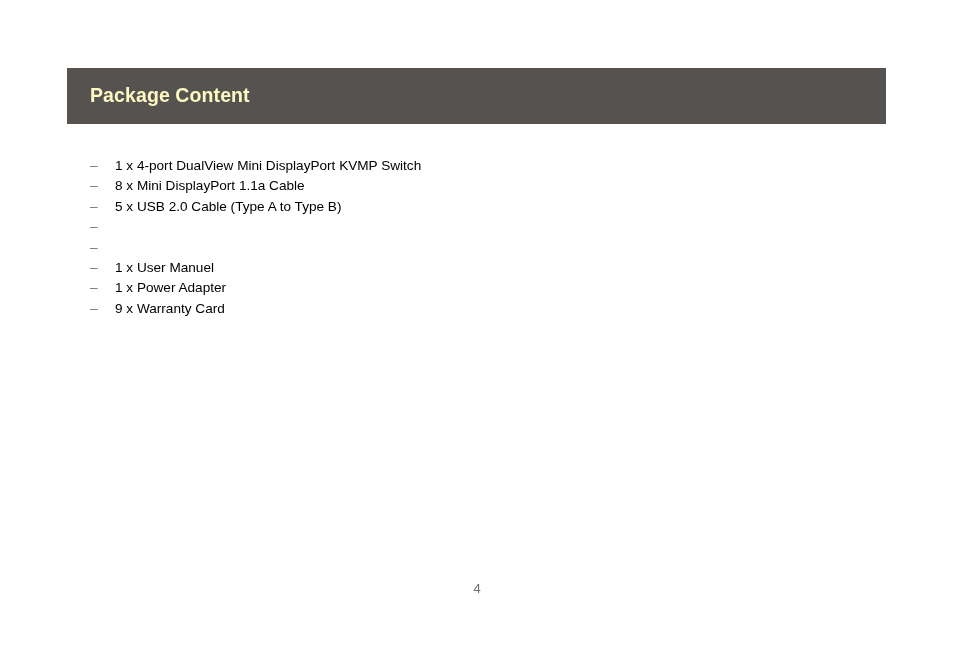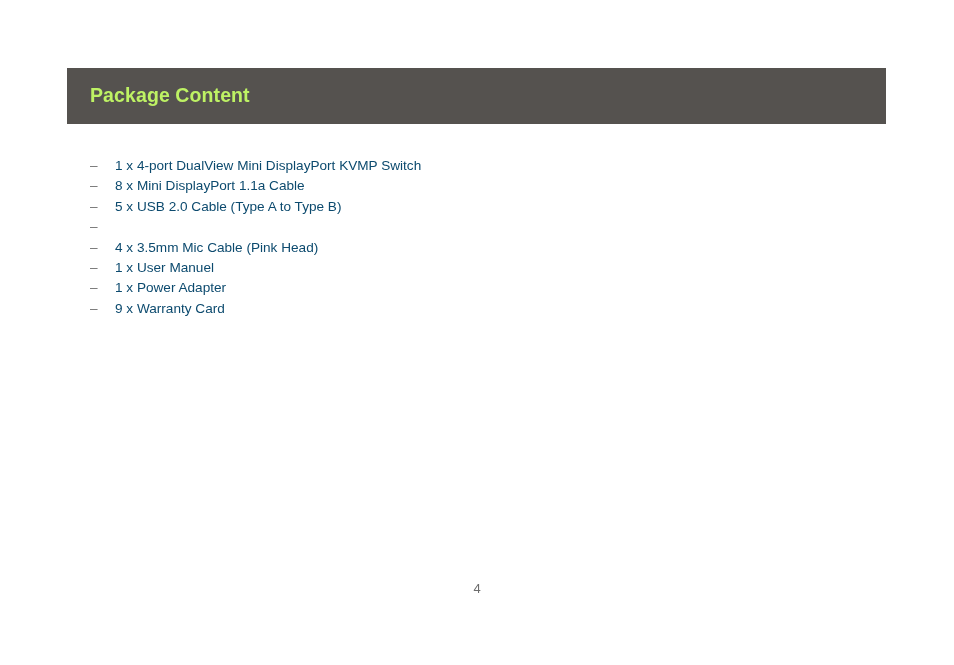--- a/index.html
+++ b/index.html
@@ -29,21 +29,21 @@
     top: 68px;
     width: 819px;
     height: 56px;
     background: #55524f;
     display: flex;
     align-items: center;
     box-sizing: border-box;
     padding-left: 23px;
   }
   .section-header .title {
-    color: #bef264;
+    color: #fef9c3;
     font-size: 19.5px;
     font-weight: bold;
     letter-spacing: 0.1px;
     line-height: 1;
   }
 
   
   .content-list {
     position: absolute;
     left: 90px;
@@ -62,21 +62,21 @@
     white-space: nowrap;
   }
   .content-list li .bullet {
     display: inline-block;
     width: 25px;
     flex: 0 0 25px;
     color: #6d6d6d;
     font-size: 13.6px;
   }
   .content-list li .item-text {
-    color: #0c4a6e;
+    color: #000000;
   }
 
   
   .page-number {
     position: absolute;
     left: 0;
     top: 582px;
     width: 954px;
     text-align: center;
     font-size: 13px;
@@ -104,21 +104,20 @@
     </li>
     <li>
       <span class="bullet">–</span>
       <span class="item-text">5 x USB 2.0 Cable (Type A to Type B)</span>
     </li>
     <li>
       <span class="bullet">–</span>
     </li>
     <li>
       <span class="bullet">–</span>
-      <span class="item-text">4 x 3.5mm Mic Cable (Pink Head)</span>
     </li>
     <li>
       <span class="bullet">–</span>
       <span class="item-text">1 x User Manuel</span>
     </li>
     <li>
       <span class="bullet">–</span>
       <span class="item-text">1 x Power Adapter</span>
     </li>
     <li>

